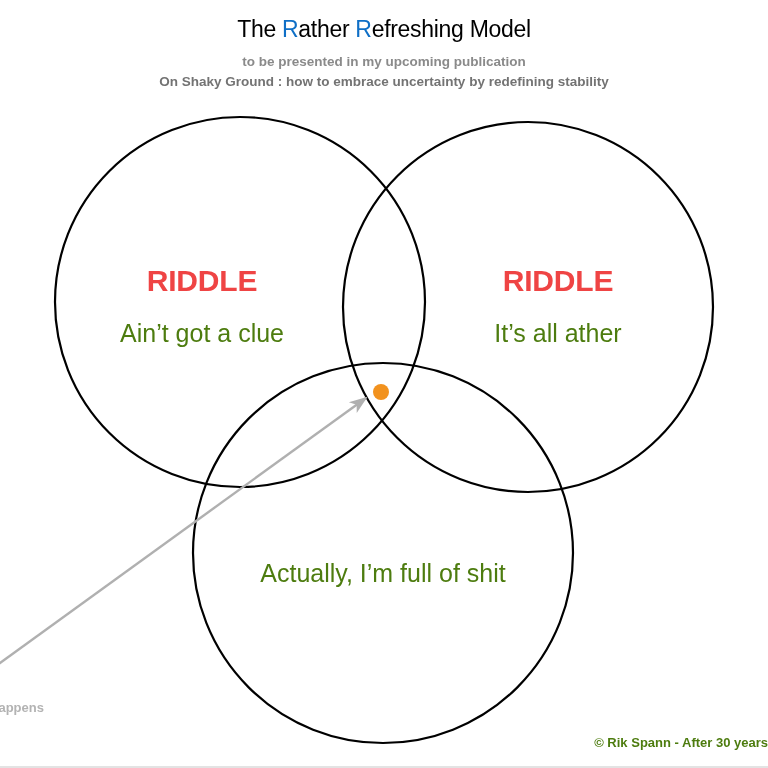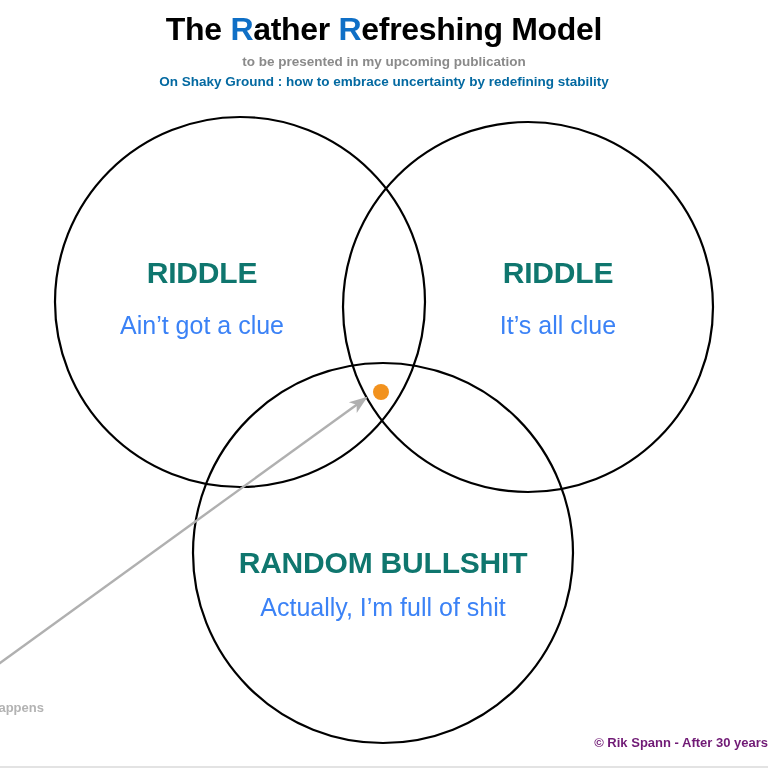--- a/index.html
+++ b/index.html
@@ -27,39 +27,39 @@
 
   
   #title-block {
     position: absolute;
     left: 0;
     top: 10px;
     width: 768px;
     text-align: center;
   }
   #main-title {
-    font-size: 32px;
-    font-weight: bold;
+    font-size: 23px;
+    font-weight: normal;
     color: #000000;
     letter-spacing: -0.3px;
     line-height: 38px;
     white-space: nowrap;
   }
   #main-title .accent { color: #0f6fc6; }
   #subtitle-1 {
     font-size: 13.5px;
     font-weight: bold;
     color: #8a8a8a;
     line-height: 19px;
     margin-top: 4px;
   }
   #subtitle-2 {
     font-size: 13.5px;
     font-weight: bold;
-    color: #0369a1;
+    color: #737373;
     line-height: 19px;
     margin-top: 1px;
   }
 
   
   #venn-canvas {
     position: absolute;
     left: 0;
     top: 0;
     width: 768px;
@@ -68,29 +68,30 @@
 
   
   .lobe-label {
     position: absolute;
     text-align: center;
     width: 320px;
   }
   .lobe-title {
     font-size: 30px;
     font-weight: bold;
-    color: #0f766e;
+    color: #ef4444;
     line-height: 34px;
     letter-spacing: -0.2px;
     white-space: nowrap;
+    margin-top: 8px;
   }
   .lobe-sub {
     font-size: 25px;
     font-weight: normal;
-    color: #3b82f6;
+    color: #4d7c0f;
     line-height: 30px;
     margin-top: 20px;
     white-space: nowrap;
   }
 
   #label-riddle   { left: 42px;  top: 256px; }
   #label-rubbish  { left: 398px; top: 256px; }
   #label-random   { left: 223px; top: 546px; }
   #label-random .lobe-sub { margin-top: 12px; }
 
@@ -116,21 +117,21 @@
     white-space: nowrap;
   }
 
   
   #credit {
     position: absolute;
     right: 0px;
     bottom: 16px;
     font-size: 13px;
     font-weight: bold;
-    color: #701a75;
+    color: #4d7c0f;
     white-space: nowrap;
   }
 </style>
 </head>
 <body>
 
 <div id="slide">
 
   <div id="title-block">
     <div id="main-title"><span>The </span><span class="accent">R</span><span>ather </span><span class="accent">R</span><span>efreshing Model</span></div>
@@ -156,25 +157,24 @@
     <circle cx="381" cy="392" r="8" fill="#f2921e"></circle>
   </svg>
 
   <div class="lobe-label" id="label-riddle">
     <div class="lobe-title">RIDDLE</div>
     <div class="lobe-sub">Ain’t got a clue</div>
   </div>
 
   <div class="lobe-label" id="label-rubbish">
     <div class="lobe-title">RIDDLE</div>
-    <div class="lobe-sub">It’s all clue</div>
+    <div class="lobe-sub">It’s all ather</div>
   </div>
 
   <div class="lobe-label" id="label-random">
-    <div class="lobe-title">RANDOM BULLSHIT</div>
     <div class="lobe-sub">Actually, I’m full of shit</div>
   </div>
 
   <div id="annotation">
     <div id="annotation-line-1">the place to be</div>
     <div id="annotation-line-2">where innovation happens</div>
   </div>
 
   <div id="credit">© Rik Spann - After 30 years</div>
 

